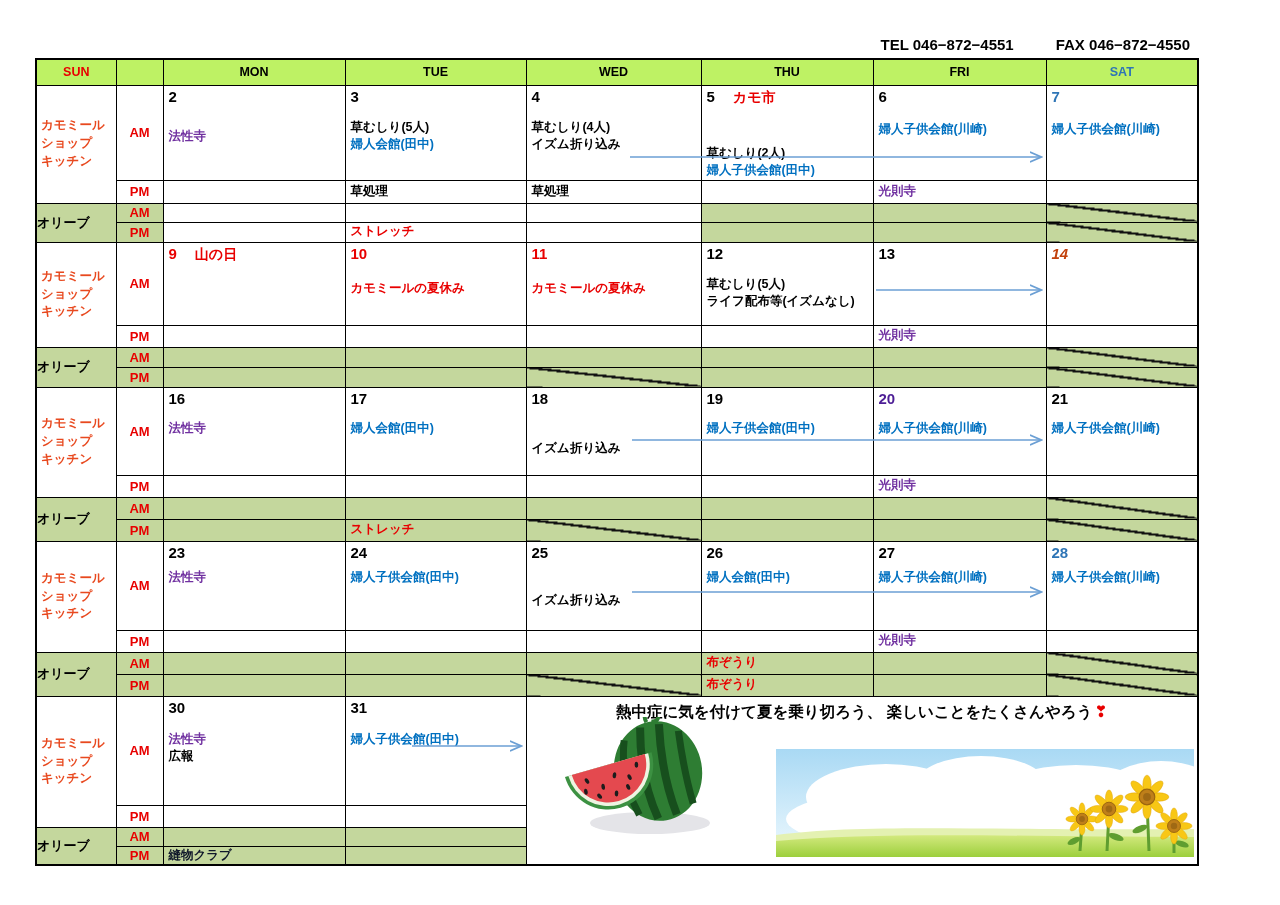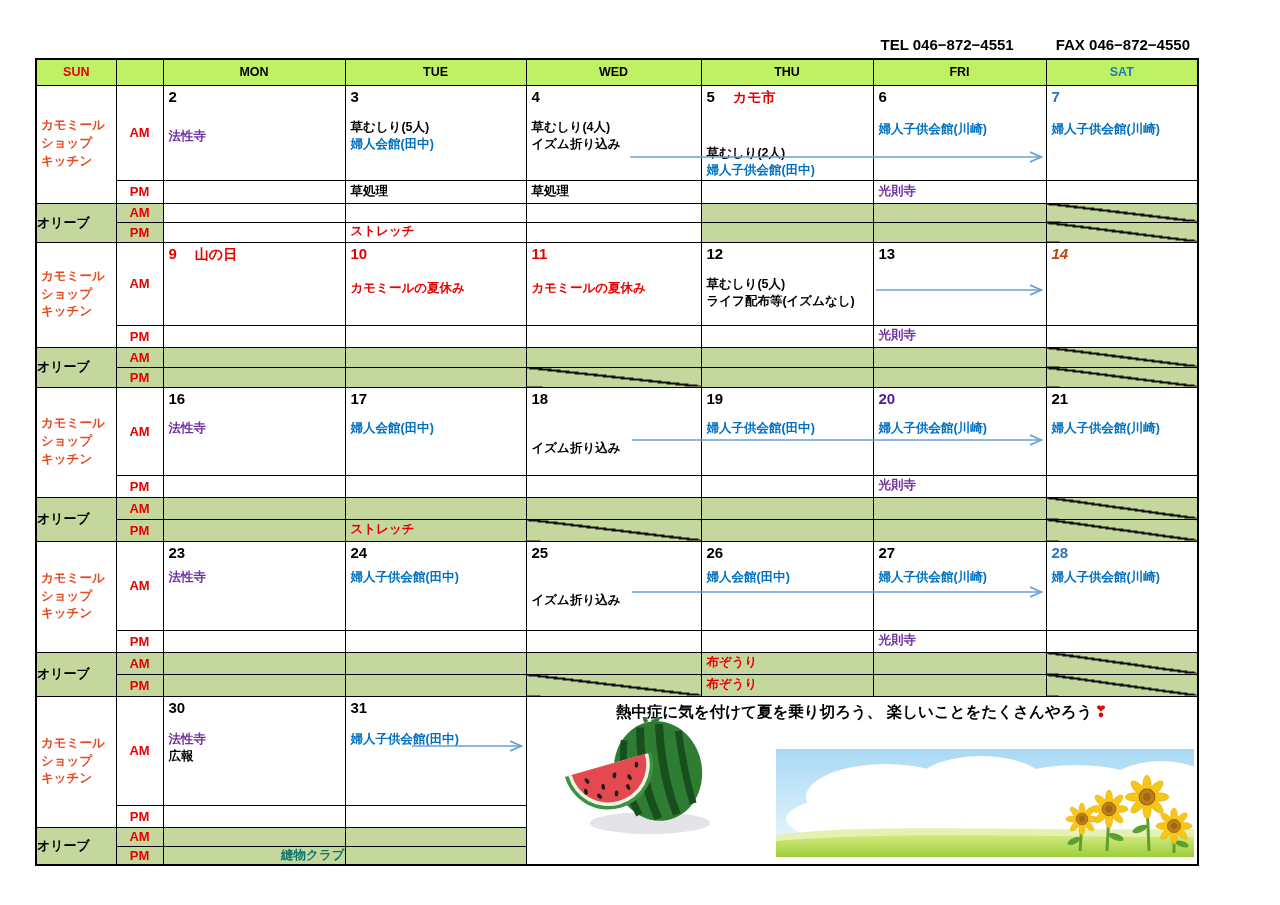--- a/index.html
+++ b/index.html
@@ -510,21 +510,21 @@
         </tr>
         <tr class="oam-row" style="height: 19px;">
           <td class="olabel green" rowspan="2">オリーブ</td>
           <td class="ampm green">AM</td>
           <td class="olive-cell green"></td>
           <td class="olive-cell green"></td>
         </tr>
         <tr class="opm-row" style="height: 19px;">
           <td class="ampm green">PM</td>
           <td class="olive-cell green">
-            <div class="evt" style="color: #0f766e; text-align: right;">縫物クラブ</div>
+            <div class="evt" style="color: #0f172a;">縫物クラブ</div>
           </td>
           <td class="olive-cell green"></td>
         </tr>
       </tbody>
   </table>
 
   <svg class="overlay" width="1280" height="905" viewBox="0 0 1280 905">
     <defs>
       <marker id="ah" viewBox="0 0 10 10" refX="8" refY="5" markerWidth="9" markerHeight="9" orient="auto-start-reverse">
         <path d="M0,1 L9,5 L0,9" fill="none" stroke="#6b9fd4" stroke-width="1.4"></path>

